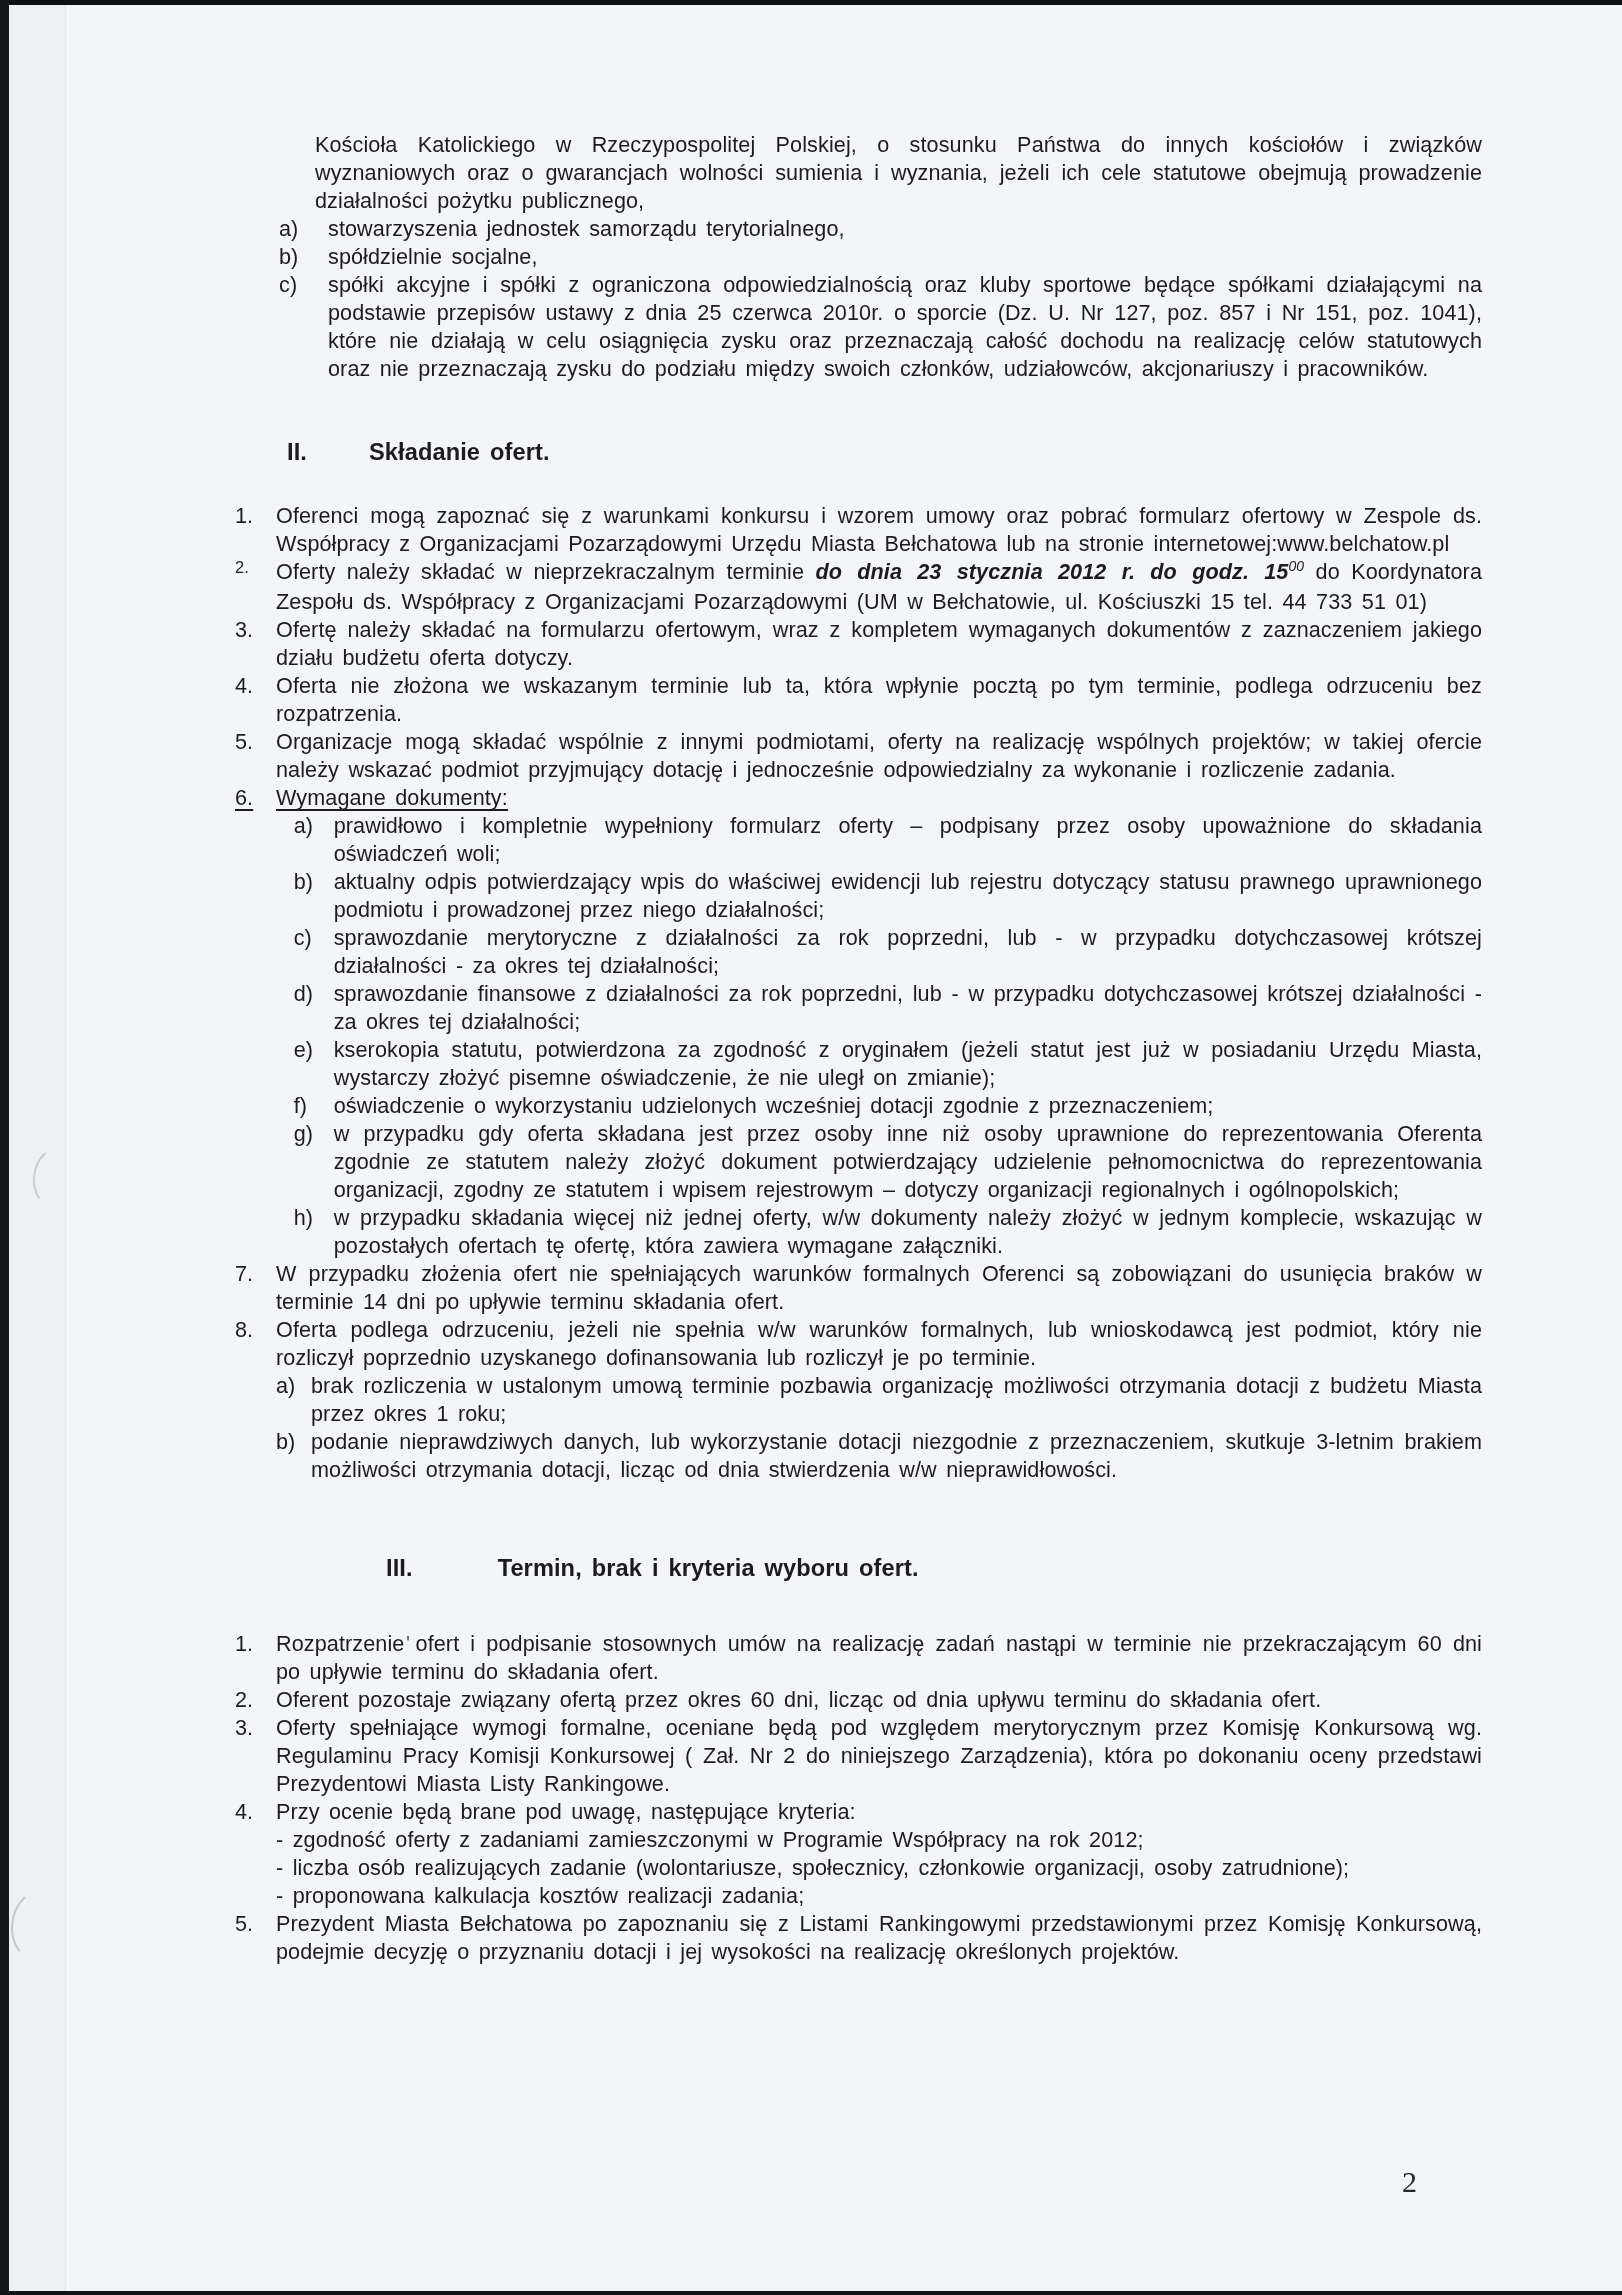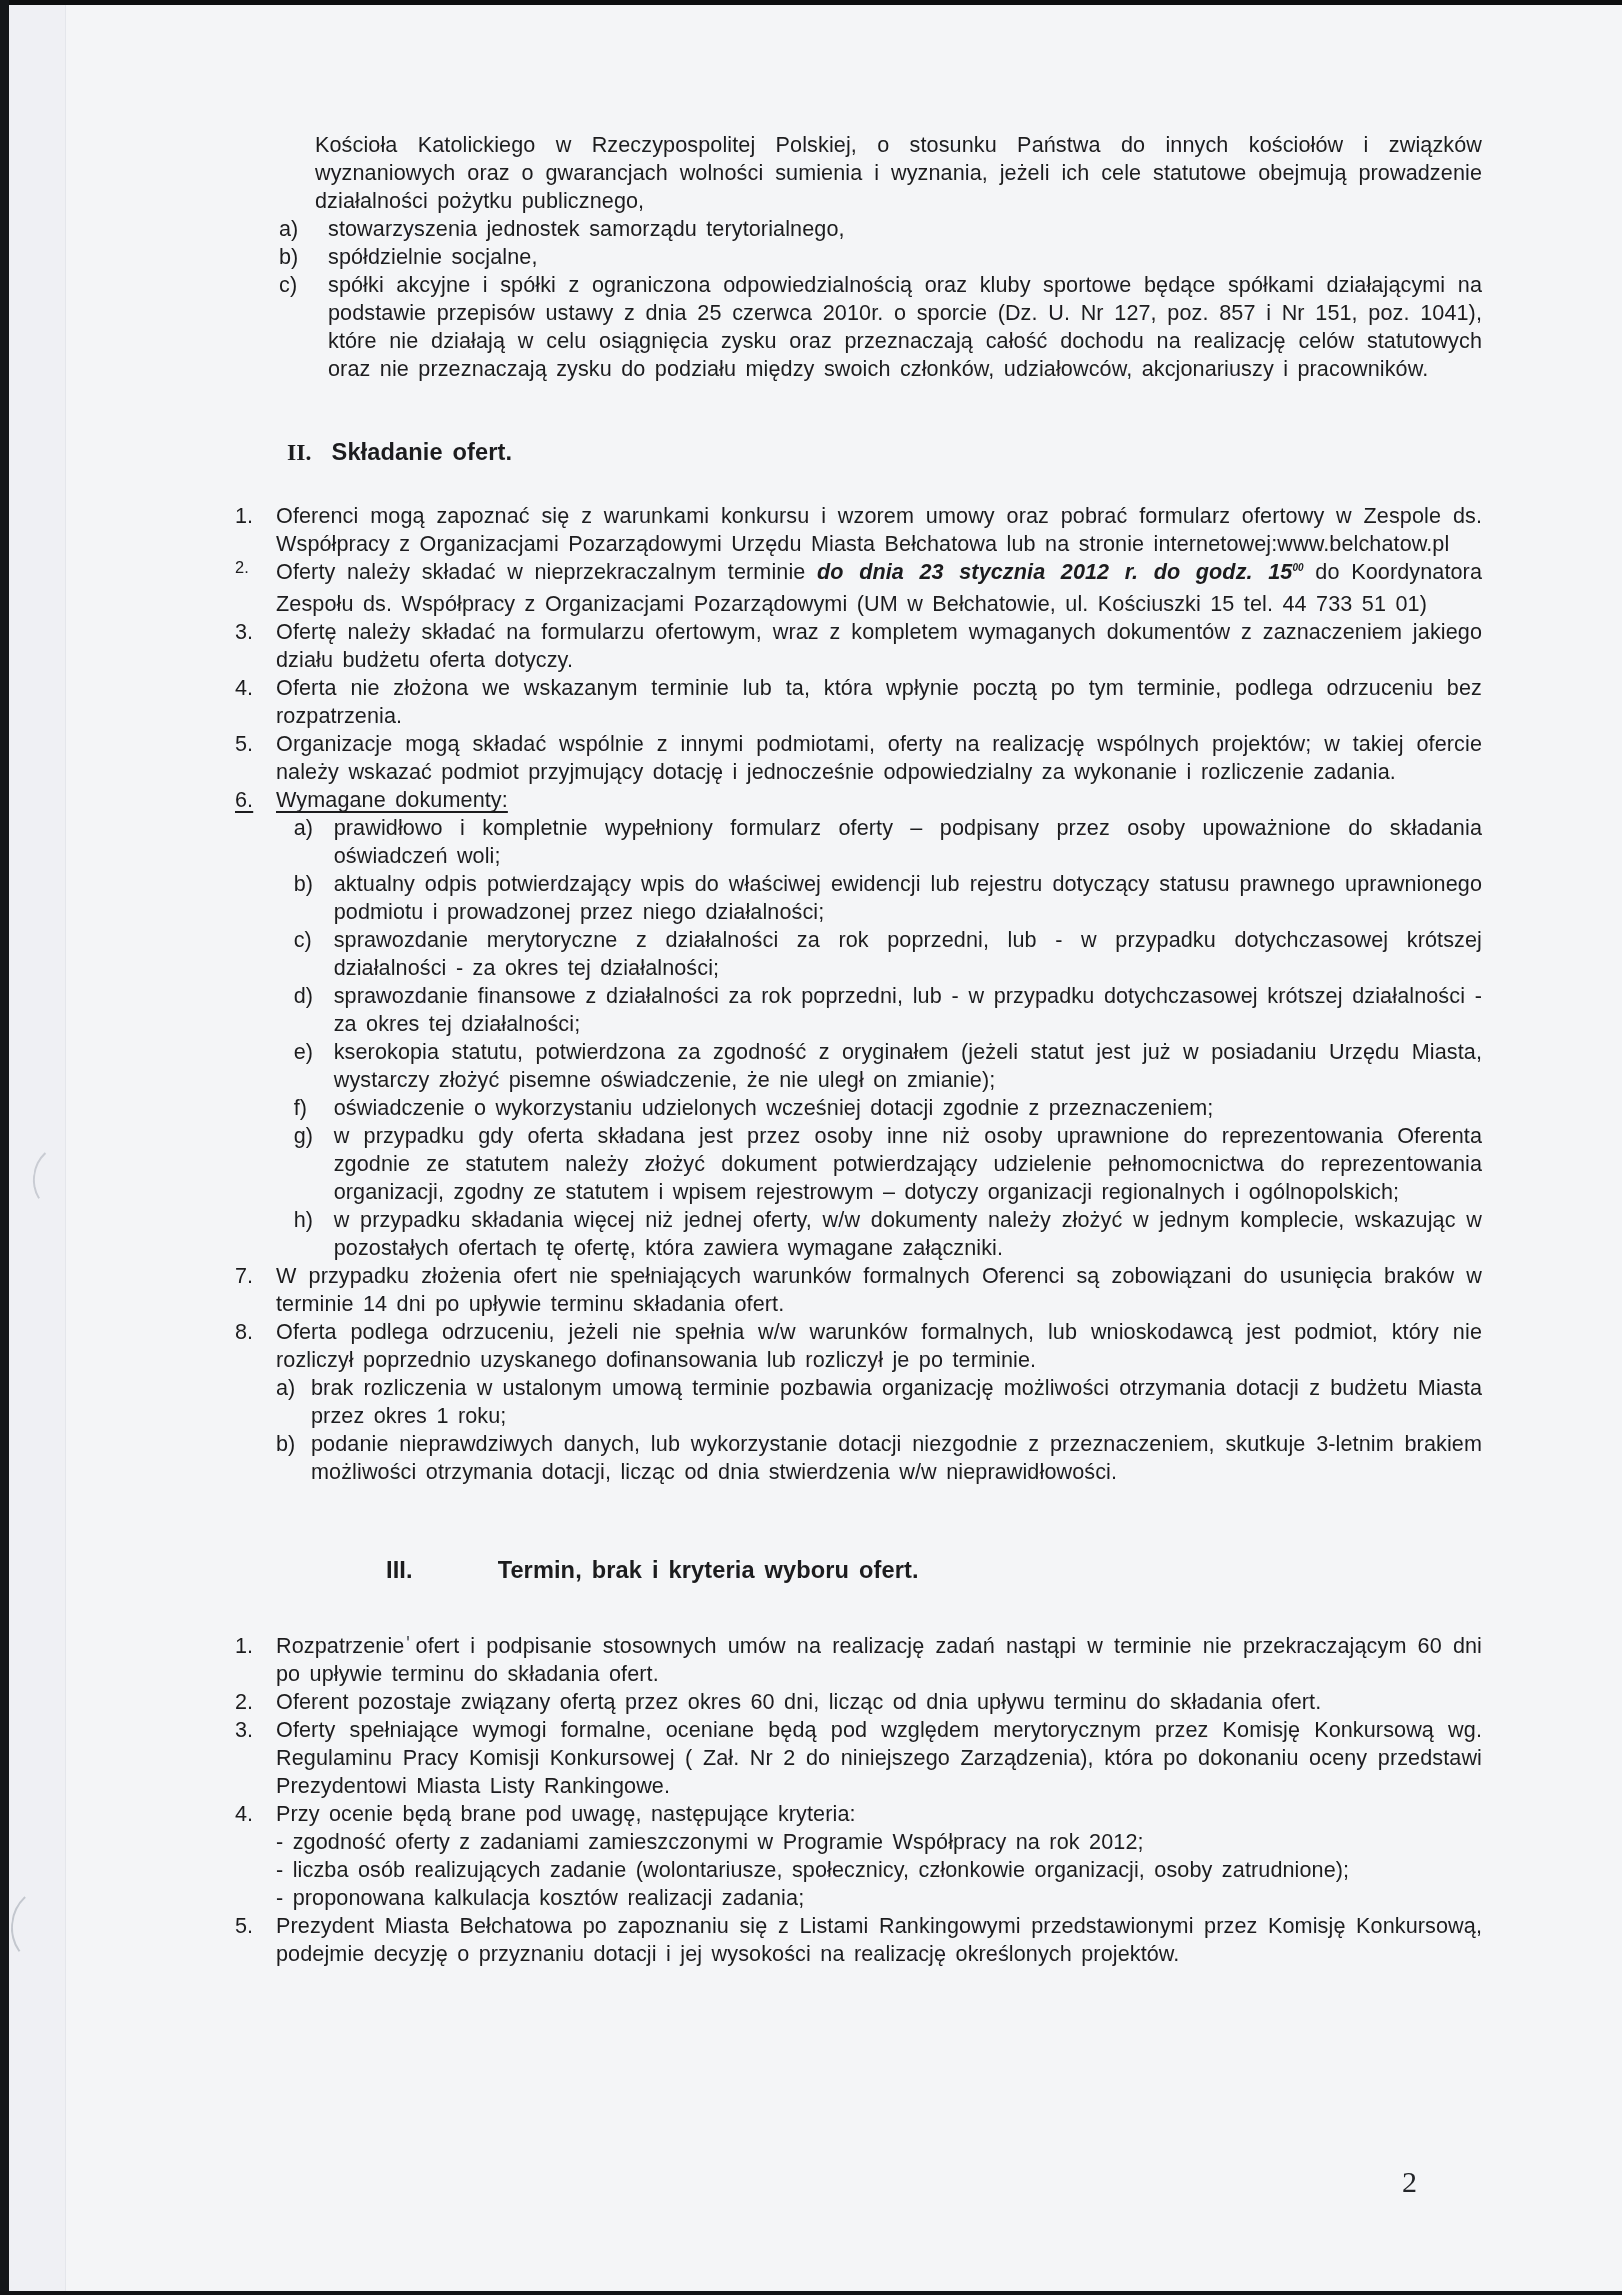--- a/index.html
+++ b/index.html
@@ -36,27 +36,27 @@
   .sub { display:flex; margin-left:17.7px; }
   .sub > .smarker { flex:0 0 40px; }
   .sub > .body { flex:1; text-align:justify; }
   .sub.tight { margin-left:0; }
   .sub.tight > .smarker { flex:0 0 35px; }
 
   .dash-line { text-align:left; }
 
   .heading { display:flex; font-weight:700; font-size:23.6px; line-height:31px; letter-spacing:0.1px; }
   .heading.h2 { margin:54px 0 34px 52px; }
-  .heading.h2 .hnum { margin-right:20px;font-family:Liberation Serif, serif; }
+  .heading.h2 .hnum { margin-right:62px; }
   .heading.h3 { margin:69px 0 46px 151px;gap:44px; }
   .heading.h3 .hnum { margin-right:41px; }
 
   .u { text-decoration:underline; text-underline-offset:3.9px; }
   .bi { font-weight:700; font-style:italic; word-spacing:7.2px; }
-  .sp { font-size:10px; position:relative; top:-8.5px; font-weight:700; font-style:italic; }
+  .sp { font-size:14px; position:relative; top:-8.5px; font-weight:400; font-style:italic; }
 
   .page-number {
     position:absolute; left:1402px; top:2165px;
     font-family:"Liberation Serif","DejaVu Serif",serif;
     font-size:30px; color:#24262a;
   }
 
   .arc-a {
     position:absolute; left:33px; top:1146px; width:48px; height:60px;
     border:2.6px solid transparent; border-left-color:#c9ccd3; border-radius:50%;

